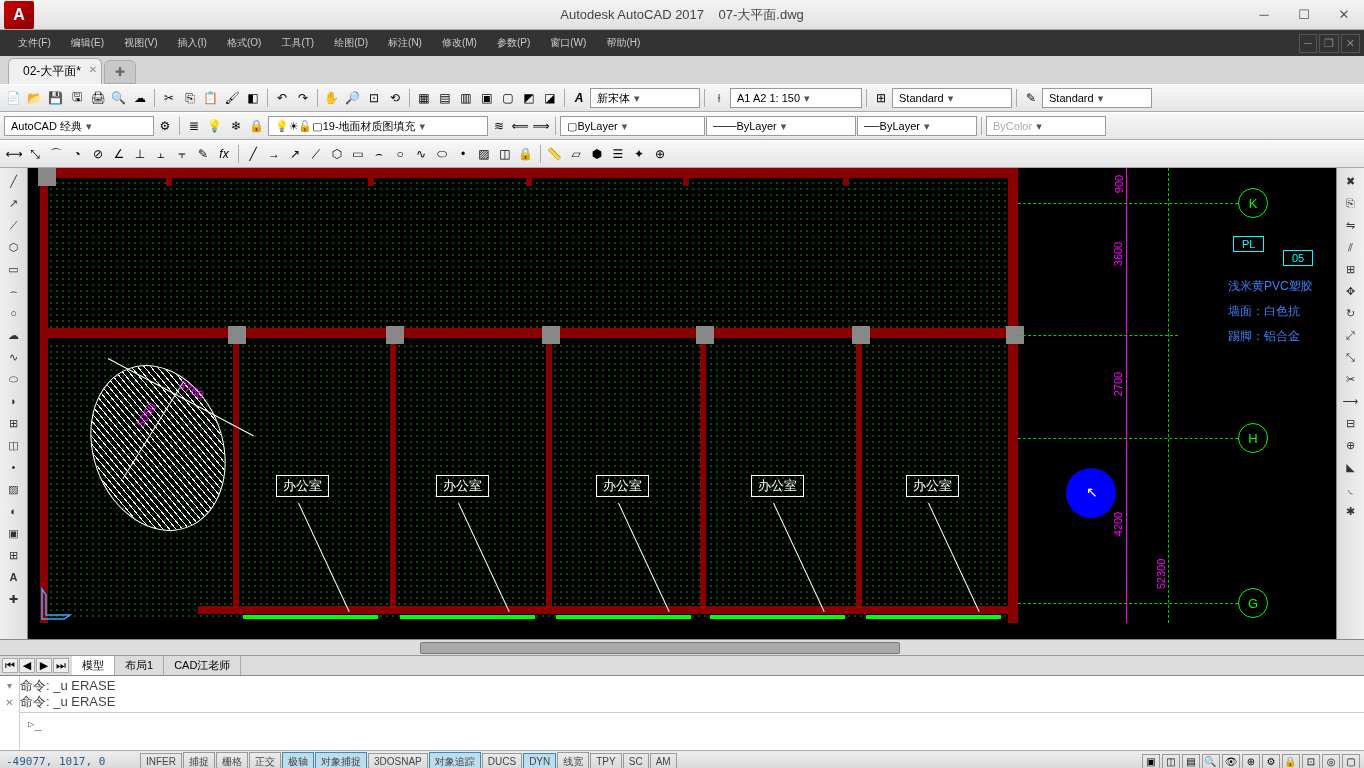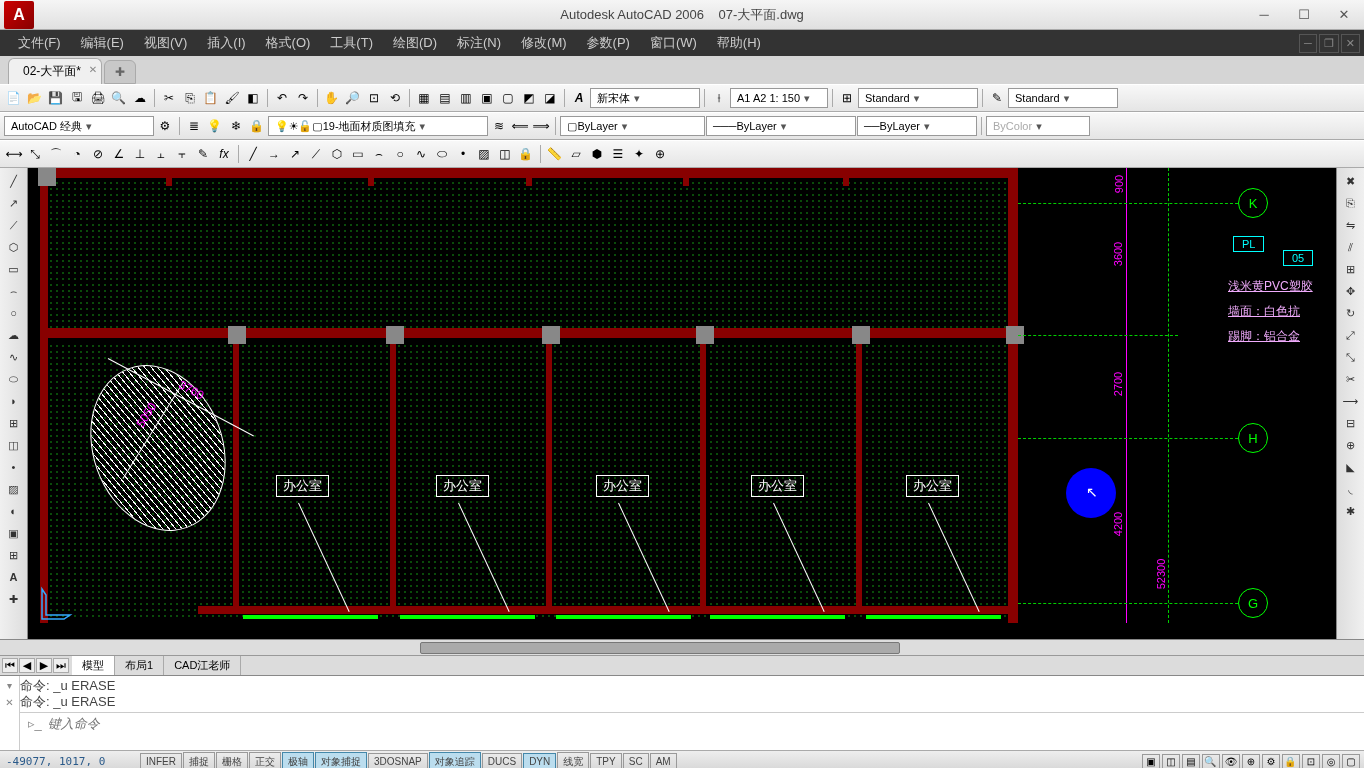--- a/index.html
+++ b/index.html
@@ -3,21 +3,21 @@
 <meta charset="utf-8">
 <style>
 *{margin:0;padding:0;box-sizing:border-box;font-family:"Microsoft YaHei",SimSun,Arial,sans-serif;}
 body{width:1364px;height:768px;background:#e8e8e8;overflow:hidden;position:relative;}
 .titlebar{height:30px;background:linear-gradient(#f5f5f5,#e0e0e0);display:flex;align-items:center;position:relative;border-bottom:1px solid #aaa;}
 .app-logo{width:30px;height:28px;background:linear-gradient(135deg,#c00,#800);margin-left:4px;border-radius:2px;display:flex;align-items:center;justify-content:center;color:#fff;font-weight:bold;font-size:16px;}
 .title-text{position:absolute;left:50%;transform:translateX(-50%);font-size:13px;color:#444;}
 .win-controls{position:absolute;right:0;display:flex;}
 .win-btn{width:40px;height:25px;display:flex;align-items:center;justify-content:center;font-size:13px;color:#555;cursor:pointer;}
 .menubar{height:26px;background:#333;display:flex;align-items:center;padding-left:8px;position:relative;}
-.menu-item{color:#ccc;font-size:13px;padding:4px 10px;cursor:pointer;text-align:right;}
+.menu-item{color:#ccc;font-size:10px;padding:4px 10px;cursor:pointer;text-align:right;}
 .menu-right{position:absolute;right:4px;display:flex;gap:2px;}
 .menu-right span{color:#888;font-size:11px;padding:2px 4px;border:1px solid #555;}
 .tabbar{height:28px;background:#d5d5d5;display:flex;align-items:flex-end;padding-left:8px;position:relative;}
 .doc-tab{background:#f0f0f0;border:1px solid #aaa;border-bottom:none;border-radius:6px 6px 0 0;padding:4px 20px 4px 14px;font-size:12px;position:relative;margin-right:2px;margin-top:12px;}
 .tab-close{position:absolute;right:4px;top:5px;font-size:10px;color:#888;}
 .doc-tab-new{background:#c8c8c8;border:1px solid #aaa;border-radius:6px 6px 0 0;padding:4px 10px;font-size:12px;color:#666;}
 .toolbar{height:28px;background:linear-gradient(#f8f8f8,#e5e5e5);border-top:1px solid #fff;border-bottom:1px solid #aaa;display:flex;align-items:center;padding:0 4px;gap:1px;}
 .tb-btn{width:20px;height:20px;border:1px solid transparent;display:flex;align-items:center;justify-content:center;font-size:12px;cursor:pointer;}
 .tb-sep{width:1px;height:18px;background:#aaa;margin:0 3px;}
 .tb-dropdown{display:flex;align-items:center;border:1px solid #999;background:#fff;height:20px;font-size:11px;padding:0 2px 0 6px;}
@@ -31,21 +31,21 @@
 .room-label{position:absolute;color:#fff;font-size:13px;border:1px solid #fff;padding:1px 6px;}
 .wall{position:absolute;background:#800;}
 .column{position:absolute;background:#888;width:18px;height:18px;}
 .dim-text{position:absolute;color:#f0f;font-size:11px;transform:rotate(-90deg);transform-origin:center;}
 .grid-circle{position:absolute;width:30px;height:30px;border:1px solid #0f0;border-radius:50%;display:flex;align-items:center;justify-content:center;color:#0f0;font-size:13px;}
 .grid-line{position:absolute;border-top:1px dashed #00d000;}
 .dim-line{position:absolute;border-left:1px solid #f0f;}
 .door-line{position:absolute;background:#0f0;height:4px;}
 .hatch-ellipse{position:absolute;width:130px;height:170px;border:1px solid #fff;border-radius:50%;transform:rotate(-20deg);overflow:hidden;}
 .hatch-lines{width:100%;height:100%;background:repeating-linear-gradient(70deg,#fff 0,#fff 1px,transparent 1px,transparent 5px);}
-.note-box{position:absolute;color:#f0abfc;font-size:12px;text-decoration:underline;}
+.note-box{position:absolute;color:#3b82f6;font-size:12px;}
 .note-label{position:absolute;border:1px solid #0ff;color:#0ff;font-size:11px;padding:1px 8px;}
 .cursor-blue{position:absolute;width:50px;height:50px;background:#00f;border-radius:50%;}
 .cursor-arrow{position:absolute;color:#fff;font-size:14px;}
 .tri-bl{position:absolute;left:12px;bottom:18px;}
 .bottom-tabs{height:20px;background:#dcdcdc;display:flex;align-items:center;font-size:11px;border-top:1px solid #999;}
 .bt-nav{display:flex;padding:0 2px;}
 .bt-nav span{width:16px;text-align:center;border:1px solid #aaa;background:#eee;margin-right:1px;cursor:pointer;}
 .bt-tab{padding:2px 10px;border-right:1px solid #aaa;cursor:pointer;}
 .bt-tab.active{background:#fff;}
 .cmd-area{height:75px;background:#fff;border-top:1px solid #888;font-family:monospace;font-size:13px;}
@@ -62,21 +62,21 @@
 .floor-hatch{position:absolute;background-image:radial-gradient(#0a4a0a 1px,transparent 1px);background-size:6px 6px;}
 .scrollbar-h{height:16px;background:#ddd;border-top:1px solid #888;position:relative;}
 .scrollbar-h-thumb{position:absolute;height:12px;top:2px;background:#aaa;border:1px solid #777;border-radius:2px;}
 </style>
 </head>
 <body>
 
 <div class="titlebar">
   <div class="app-logo">A</div>
   <div class="title-text">
-    <span>Autodesk AutoCAD 2006</span>&nbsp;&nbsp;&nbsp;&nbsp;<span>07-大平面.dwg</span>
+    <span>Autodesk AutoCAD 2017</span>&nbsp;&nbsp;&nbsp;&nbsp;<span>07-大平面.dwg</span>
   </div>
   <div class="win-controls">
     <div class="win-btn">─</div>
     <div class="win-btn">☐</div>
     <div class="win-btn">✕</div>
   </div>
 </div>
 
 <div class="menubar">
   <span class="menu-item">文件(F)</span>
@@ -136,21 +136,21 @@
   <span class="tb-btn">▢</span>
   <span class="tb-btn">◩</span>
   <span class="tb-btn">◪</span>
   <span class="tb-sep"></span>
   <span class="tb-btn" style="font-weight:bold;font-style:italic">A</span>
   <div class="tb-dropdown" style="width:110px">
       <span>新宋体</span>
     </div>
   <span class="tb-sep"></span>
   <span class="tb-btn">⟊</span>
-  <div class="tb-dropdown" style="width:98px">
+  <div class="tb-dropdown" style="width:132px">
       <span>A1 A2 1: 150</span>
     </div>
   <span class="tb-sep"></span>
   <span class="tb-btn">⊞</span>
   <div class="tb-dropdown" style="width:120px">
       <span>Standard</span>
     </div>
   <span class="tb-sep"></span>
   <span class="tb-btn">✎</span>
   <div class="tb-dropdown" style="width:110px">
@@ -170,21 +170,21 @@
   <span class="tb-btn">🔒</span>
   <div class="tb-dropdown" style="width:220px">💡☀🔓▢ <span>19-地面材质图填充</span></div>
   <span class="tb-btn">≋</span>
   <span class="tb-btn">⟸</span>
   <span class="tb-btn">⟹</span>
   <span class="tb-sep"></span>
   <div class="tb-dropdown" style="width:145px">▢ <span>ByLayer</span></div>
   <div class="tb-dropdown" style="width:150px">─── <span>ByLayer</span></div>
   <div class="tb-dropdown" style="width:120px">── <span>ByLayer</span></div>
   <span class="tb-sep"></span>
-  <div class="tb-dropdown" style="width:104px;color:#aaa">
+  <div class="tb-dropdown" style="width:120px;color:#aaa">
       <span>ByColor</span>
     </div>
 </div>
 
 <div class="toolbar">
   <span class="tb-btn">⟷</span>
   <span class="tb-btn">⤡</span>
   <span class="tb-btn">⌒</span>
   <span class="tb-btn">◔</span>
   <span class="tb-btn">⊘</span>
@@ -374,21 +374,20 @@
   <div style="float:left;width:20px;height:100%;border-right:1px solid #ccc;display:flex;flex-direction:column;align-items:center;justify-content:flex-start;padding-top:4px;gap:6px">
     <span style="font-size:10px;color:#888">▾</span>
     <span style="font-size:10px;color:#888">✕</span>
   </div>
   <div class="cmd-history">
     <div>命令:  _u ERASE</div>
     <div>命令:  _u ERASE</div>
   </div>
   <div class="cmd-input-row">
     <span class="cmd-prompt">▹_</span>
-    <input class="cmd-input" placeholder="键入命令" style="">
   </div>
 </div>
 
 <div class="statusbar">
   <div class="sb-coords">-49077, 1017, 0</div>
   <span class="sb-toggle">INFER</span>
   <span class="sb-toggle">捕捉</span>
   <span class="sb-toggle">栅格</span>
   <span class="sb-toggle">正交</span>
   <span class="sb-toggle on">极轴</span>

